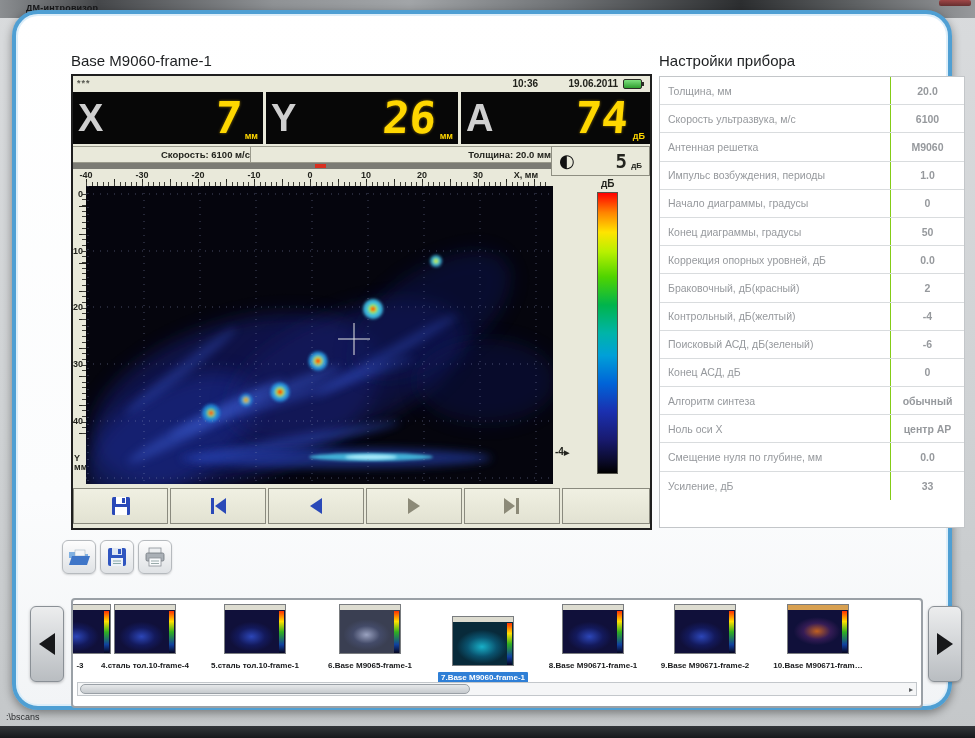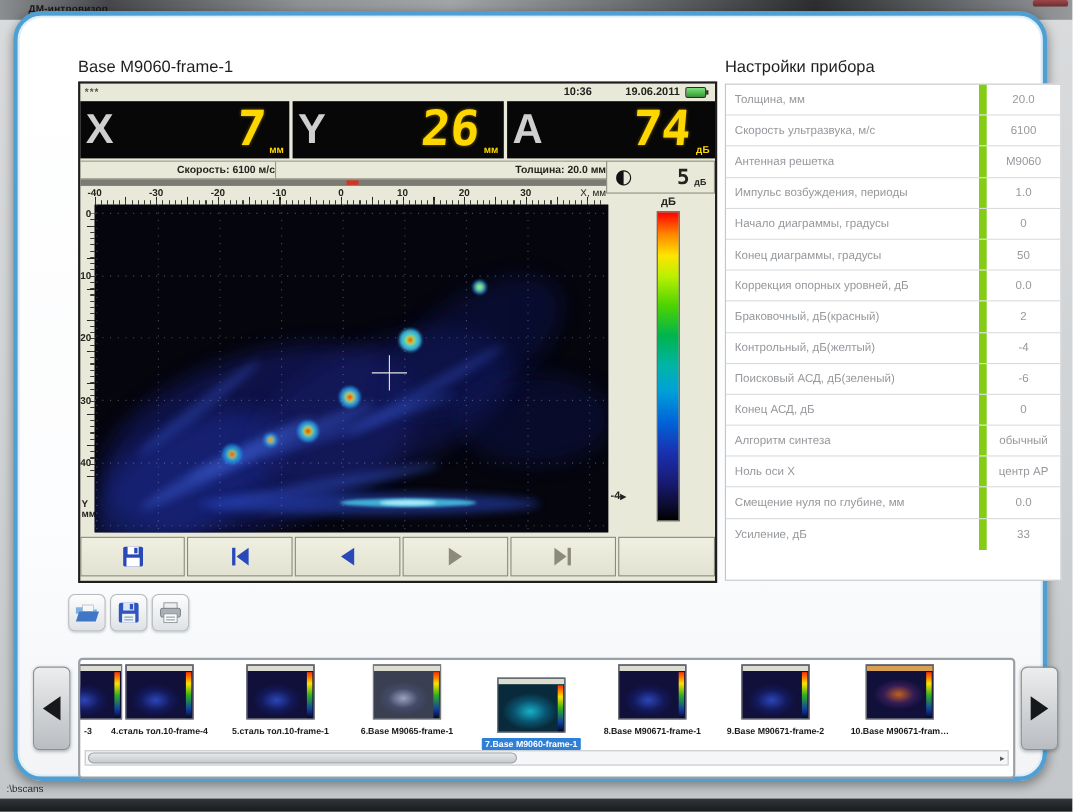--- a/index.html
+++ b/index.html
@@ -70,21 +70,21 @@
   .graybar .redmark { position:absolute; left:242px; top:1px; width:11px; height:4px; background:#d93020; }
 
   .x-ruler { position:absolute; left:0; top:93px; width:478px; height:17px;
     background-image:
       repeating-linear-gradient(90deg,#3c3c34 0 1px,transparent 1px 5.6px),
       repeating-linear-gradient(90deg,#26261f 0 1px,transparent 1px 28px);
     background-size:462px 4px,462px 7px;
     background-position:13px bottom,13px bottom; background-repeat:no-repeat;
   }
   .x-tick { position:absolute; top:1px; width:34px; margin-left:-17px; text-align:center; font-size:9px; font-weight:bold; color:#23241e; }
-  .x-axis-label { position:absolute; top:1px; left:428px; width:50px; text-align:right; font-size:9px; font-weight:normal; color:#23241e; }
+  .x-axis-label { position:absolute; top:1px; left:428px; width:50px; text-align:center; font-size:9px; font-weight:bold; color:#23241e; }
 
   .y-ruler { position:absolute; left:0; top:110px; width:13px; height:298px;
     background-image:
       repeating-linear-gradient(0deg,#3c3c34 0 1px,transparent 1px 5.7px),
       repeating-linear-gradient(0deg,#26261f 0 1px,transparent 1px 28.4px);
     background-size:4px 240px,7px 240px;
     background-position:right 0 top 8px,right 0 top 8px; background-repeat:no-repeat;
   }
   .y-tick { position:absolute; right:3px; height:10px; margin-top:-5px; font-size:9px; font-weight:bold; color:#23241e; text-align:right; width:18px; left:auto; }
   .y-axis-label { position:absolute; left:1px; top:268px; font-size:9px; font-weight:bold; color:#23241e; line-height:9px; }
@@ -106,21 +106,21 @@
   .tb3 { left:293px; width:96px; } .tb4 { left:391px; width:96px; } .tb5 { left:489px; width:88px; }
 
   
   .settings {
     position:absolute; left:643px; top:62px; width:306px; height:452px;
     background:#fff; border:1px solid #c3c6c9;
   }
   .srow { display:flex; height:28.2px; border-bottom:1px solid #d9dcde; align-items:center; }
   .srow:last-child { border-bottom:none; }
   .slabel { flex:1; padding-left:8px; font-size:10.5px; color:#96999d; }
-  .svalue { width:74px; text-align:center; font-size:10.5px; color:#96999d; border-left:7px solid #84cc16; align-self:stretch; display:flex; align-items:center; justify-content:center; }
+  .svalue { width:74px; text-align:center; font-size:10.5px; color:#96999d; border-left:1px solid #84cc16; align-self:stretch; display:flex; align-items:center; justify-content:center;font-weight:bold; }
 
   
   .toolbar-btn { position:absolute; top:526px; width:34px; height:34px; border:1px solid #b6babe; border-radius:6px;
     background:linear-gradient(180deg,#fdfdfd,#dfe2e5); box-shadow:0 1px 2px rgba(0,0,0,.15);
     display:flex; align-items:center; justify-content:center; }
   .tool0 { left:46px; } .tool1 { left:84px; } .tool2 { left:122px; }
 
   
   .filmstrip { position:absolute; left:55px; top:584px; width:852px; height:110px;
     background:#fff; border:2px solid #9aa0a6; border-radius:4px; overflow:hidden; }

